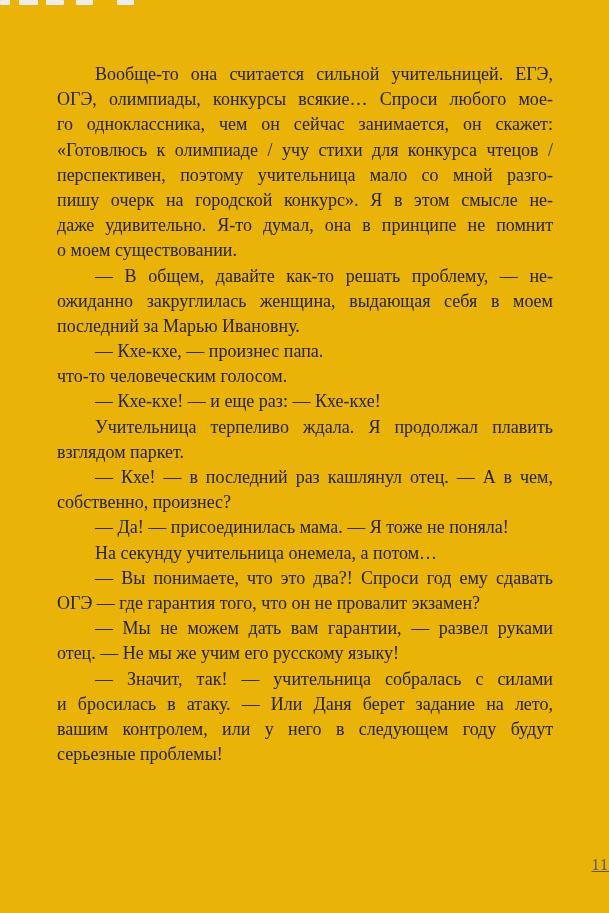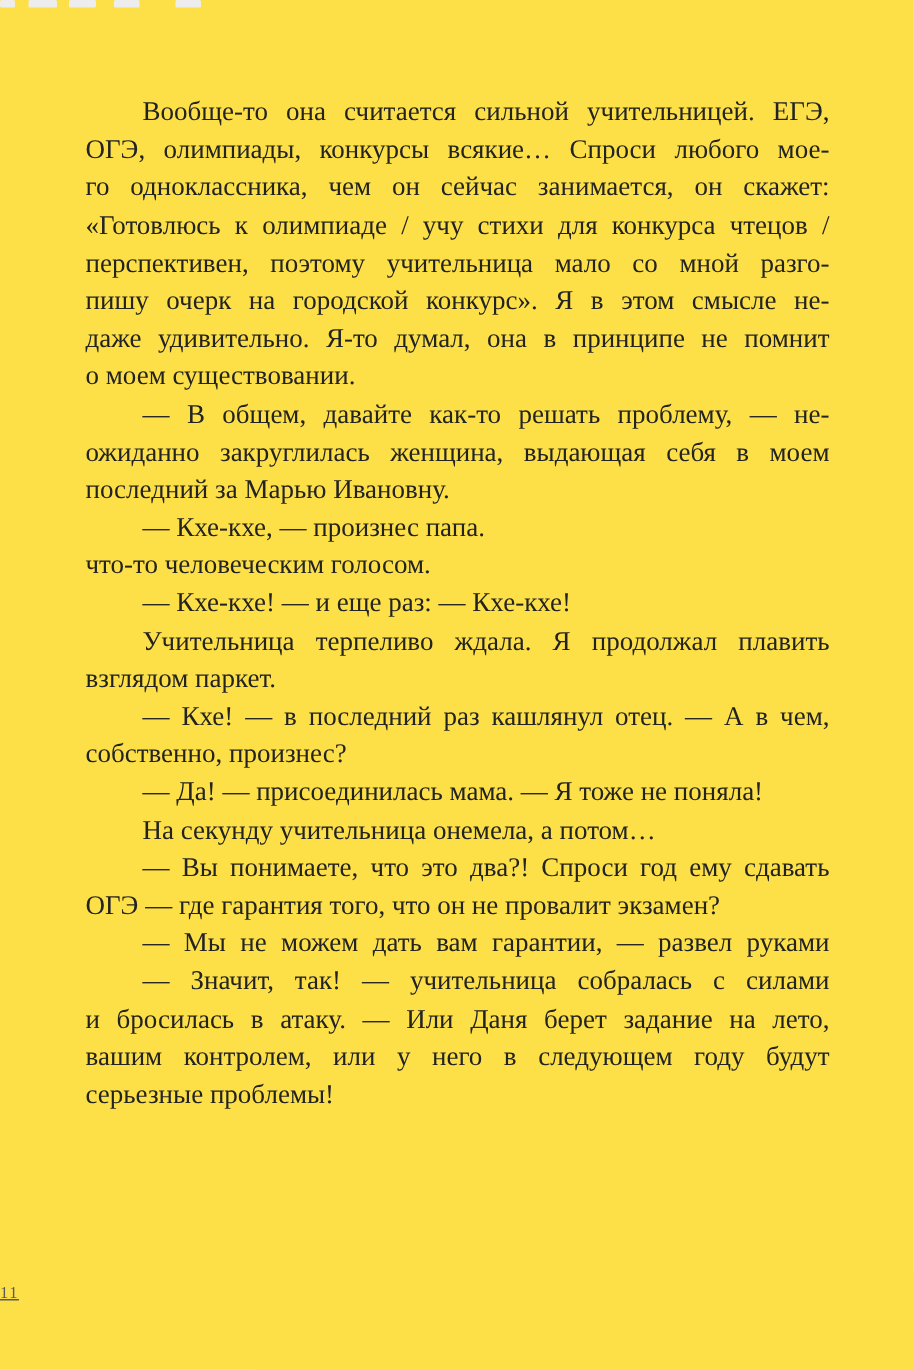--- a/index.html
+++ b/index.html
@@ -9,21 +9,21 @@
   body {
     width: 609px;
     height: 913px;
     background: #f4f4f4;
     font-family: "Liberation Serif", "DejaVu Serif", serif;
   }
   .page {
     position: relative;
     width: 609px;
     height: 913px;
-    background: #fde047;
+    background: #eab308;
     overflow: hidden;
   }
   
   .artifact {
     position: absolute;
     top: 0;
     height: 5px;
     background: #ededed;
     border-radius: 1px;
   }
@@ -52,22 +52,22 @@
     text-align-last: justify;
   }
   .line.indent {
     text-indent: 38px;
   }
   .page-number {
     position: absolute;
     top: 856px;
     left: 0;
     width: 100%;
-    text-align: left;
-    font-size: 11px;
+    text-align: right;
+    font-size: 16px;
     color: #5a5a5a;
     letter-spacing: 1px;
     text-decoration: underline;
   }
 </style>
 </head>
 <body>
 
 <div class="page">
   <div class="artifact a1"></div>
@@ -93,20 +93,21 @@
       <div class="line indent">— Кхе-кхе! — и еще раз: — Кхе-кхе!</div>
       <div class="line indent just">Учительница терпеливо ждала. Я продолжал плавить</div>
       <div class="line">взглядом паркет.</div>
       <div class="line indent just">— Кхе! — в последний раз кашлянул отец. — А в чем,</div>
       <div class="line">собственно, произнес?</div>
       <div class="line indent">— Да! — присоединилась мама. — Я тоже не поняла!</div>
       <div class="line indent">На секунду учительница онемела, а потом…</div>
       <div class="line indent just">— Вы понимаете, что это два?! Спроси год ему сдавать</div>
       <div class="line">ОГЭ — где гарантия того, что он не провалит экзамен?</div>
       <div class="line indent just">— Мы не можем дать вам гарантии, — развел руками</div>
+      <div class="line">отец. — Не мы же учим его русскому языку!</div>
       <div class="line indent just">— Значит, так! — учительница собралась с силами</div>
       <div class="line just">и бросилась в атаку. — Или Даня берет задание на лето,</div>
       <div class="line just">вашим контролем, или у него в следующем году будут</div>
       <div class="line">серьезные проблемы!</div>
     </div>
 
   <div class="page-number">11</div>
 </div>
 
 </body></html>

